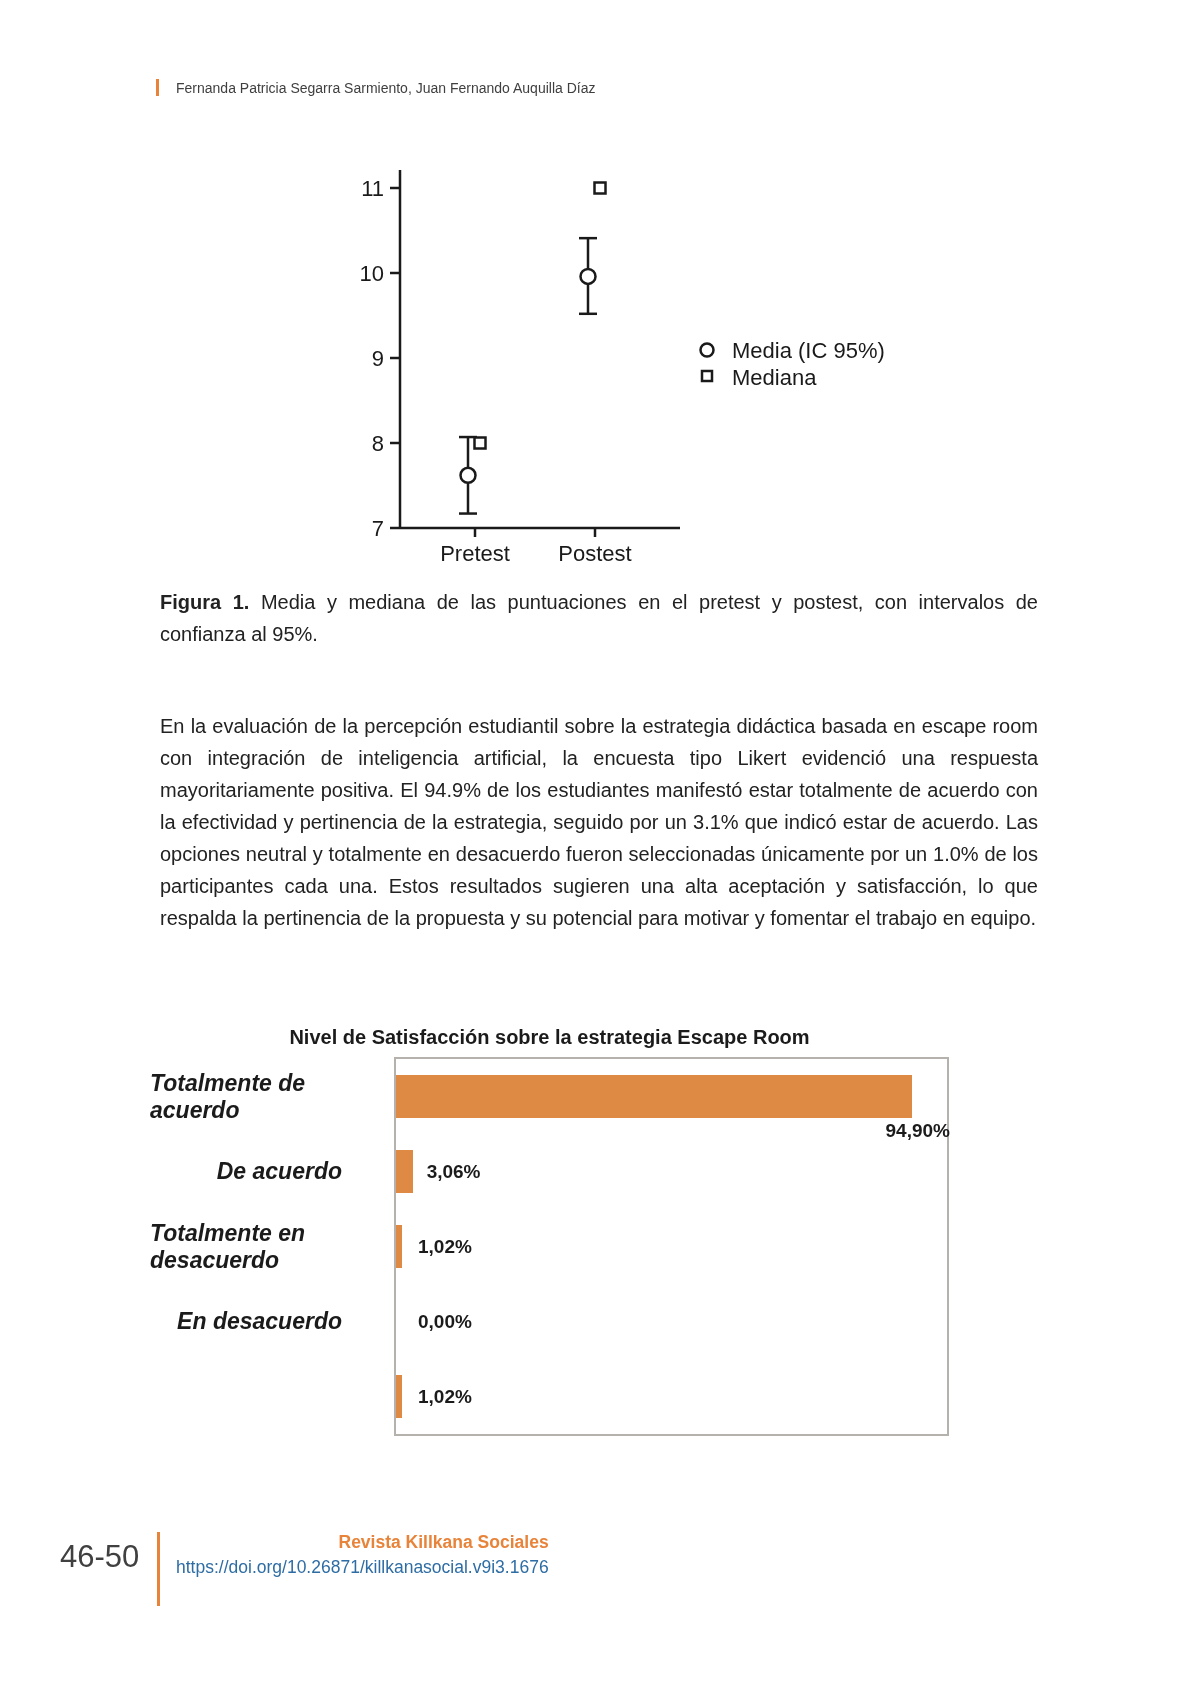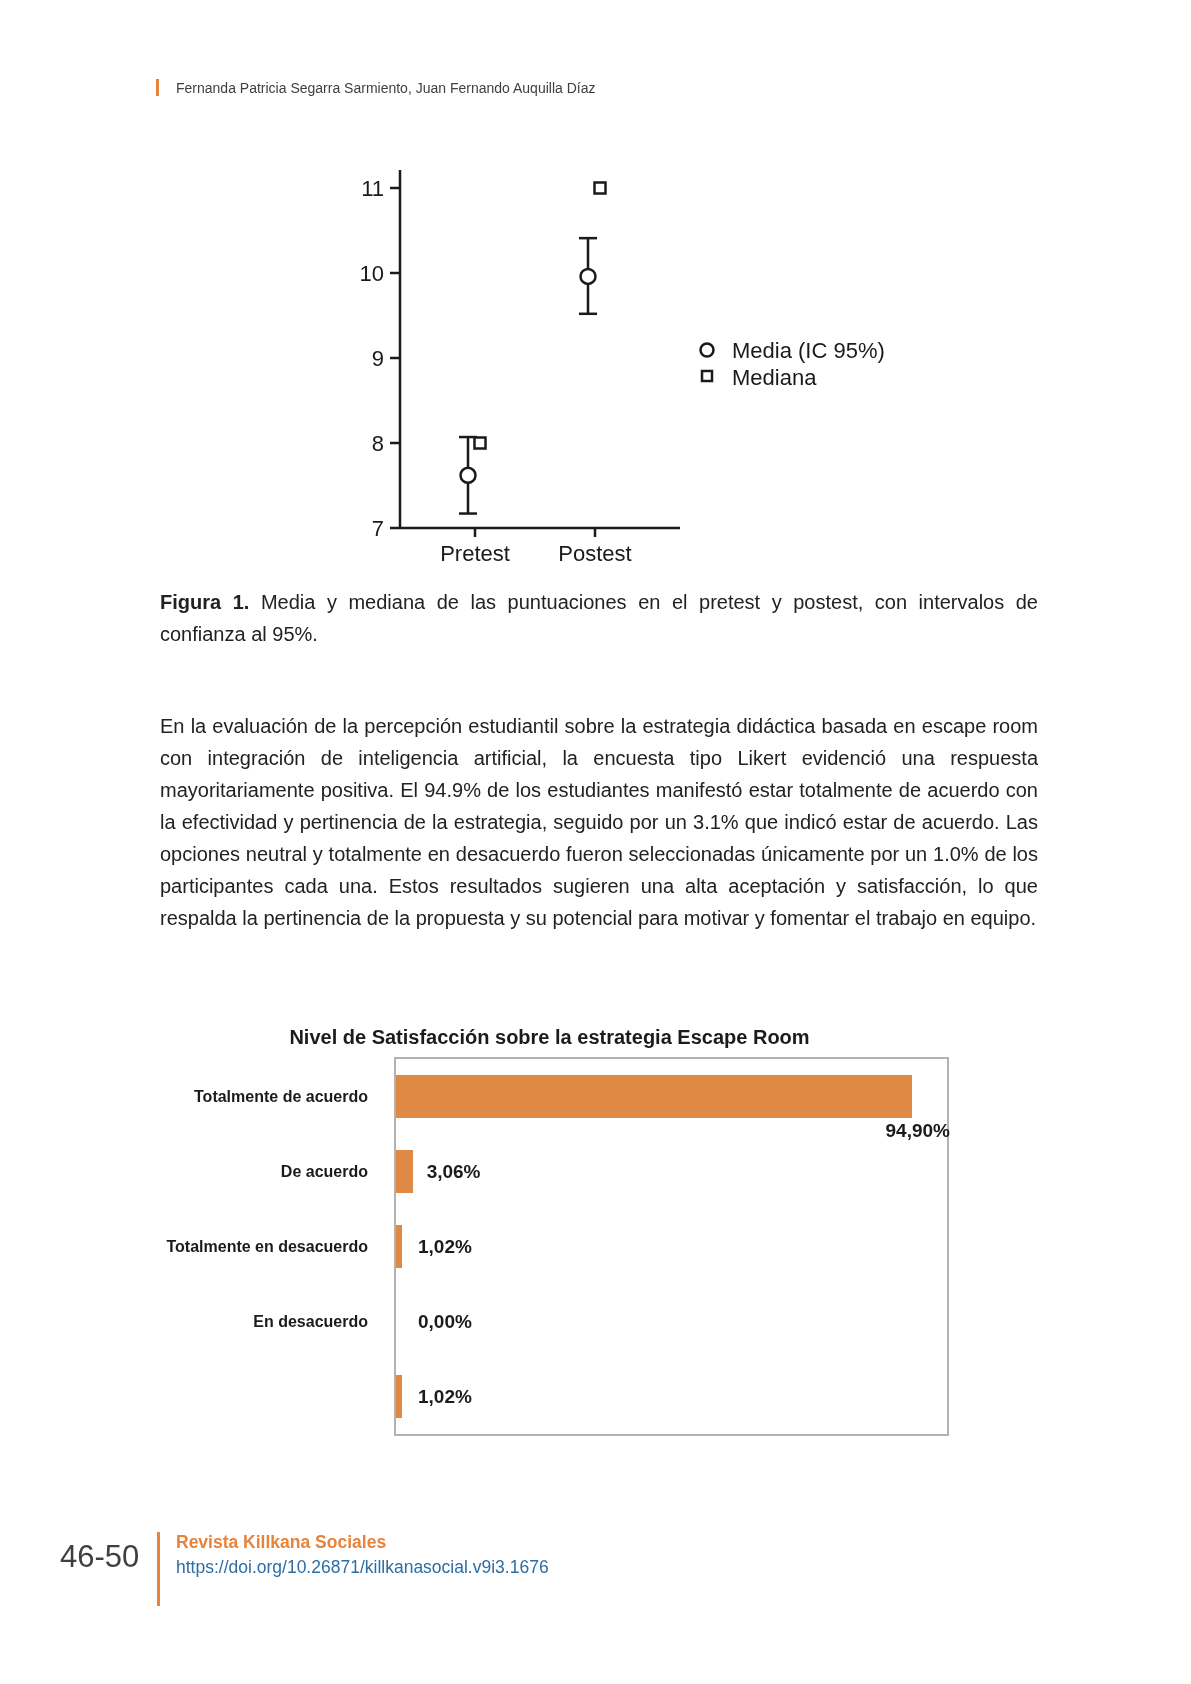--- a/index.html
+++ b/index.html
@@ -75,24 +75,25 @@
   .fig2 .labels-col {
     width: 244px;
     box-sizing: border-box;
     padding-top: 2px;
   }
   .fig2 .cat-label {
     height: 75px;
     display: flex;
     align-items: center;
     justify-content: flex-end;
-    padding-right: 26px;
+    padding-right: 52px;
     font-weight: bold;
-    font-size: 16px;
+    font-size: 23px;
     color: #1b1b1b;
+    font-style: italic;
   }
   .fig2 .plot {
     width: 551px;
     border: 2px solid #b5b2ae;
     background: #ffffff;
   }
   .fig2 .bar-row { position: relative; height: 75px; padding-left: 48px; }
   .fig2 .bar {
     position: absolute;
     left: 0;
@@ -129,21 +130,21 @@
     height: 74px;
     background: #E8833A;
   }
   .footer-block {
     position: absolute;
     left: 176px;
     top: 1530px;
     font-size: 17.5px;
     line-height: 25px;
   }
-  .footer-block .journal { color: #E8833A; font-weight: bold; }
+  .footer-block .journal { color: #E8833A; font-weight: bold; text-align: right; }
   .footer-block .issue { color: #55595c; }
   .footer-block .doi a { color: #2E6DA4; text-decoration: none; }
 </style>
 </head>
 <body>
 
 <div class="page">
 
   <div class="header">
     <div class="rule"></div>

